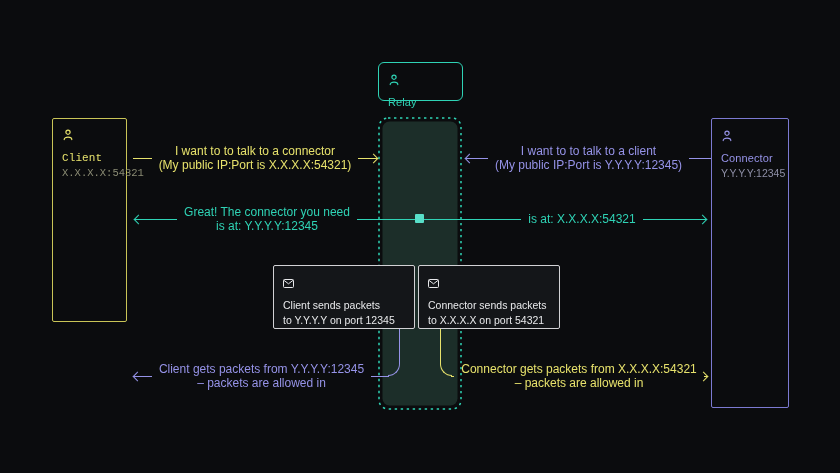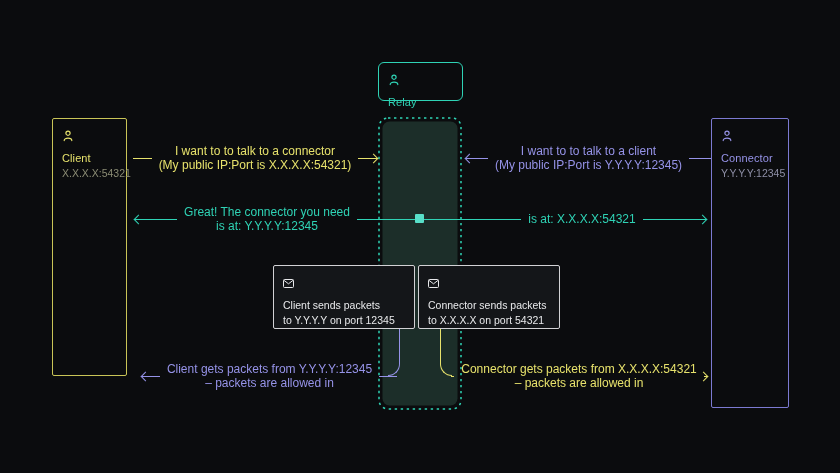--- a/index.html
+++ b/index.html
@@ -77,21 +77,21 @@
   <div class="actor c-teal" style="left:378px;top:62px;width:85px;height:39px;border-color:var(--teal,#2fd3b5);">
     <span class="picon">
       <svg width="12" height="12" viewBox="0 0 12 12" fill="none" stroke="currentColor" stroke-width="1.2" stroke-linecap="round">
         <circle cx="6" cy="3.2" r="2.1"></circle>
         <path d="M2.2 10.6 C2.2 7.4 9.8 7.4 9.8 10.6"></path>
       </svg>
     </span>
     <div class="aname">Relay</div>
   </div>
 
-  <div class="actor" style="left:52px;top:118px;width:75px;height:258px;border-color:var(--yellow-border,#c9c557);">
+  <div class="actor" style="left:52px;top:118px;width:75px;height:204px;border-color:var(--yellow-border,#c9c557);font-family:Liberation Mono, monospace;">
     <span class="picon c-yellow">
       <svg width="12" height="12" viewBox="0 0 12 12" fill="none" stroke="currentColor" stroke-width="1.2" stroke-linecap="round">
         <circle cx="6" cy="3.2" r="2.1"></circle>
         <path d="M2.2 10.6 C2.2 7.4 9.8 7.4 9.8 10.6"></path>
       </svg>
     </span>
     <div class="aname c-yellow">Client</div>
     <div class="aaddr" style="color:var(--yellow-dim,#8b8c74);">X.X.X.X:54321</div>
   </div>
 
@@ -165,21 +165,21 @@
         <path d="M0.9 1.3 L5.5 4.8 L10.1 1.3"></path>
       </svg>
     </span>
     <div class="nl nl1">Connector sends packets</div>
     <div class="nl">to X.X.X.X on port 54321</div>
   </div>
 
   <div class="curve curve-p"></div>
   <div class="curve curve-y"></div>
 
-  <div class="mrow c-purple" style="left:142px;top:362px;width:255px;">
+  <div class="mrow c-purple" style="left:134px;top:362px;width:255px;">
     <span class="chev l"></span>
     <span class="seg"></span>
     <span class="txt">
       <span class="l">Client gets packets from Y.Y.Y.Y:12345</span>
       <span class="l">– packets are allowed in</span>
     </span>
     <span class="seg"></span>
   </div>
 
   <div class="mrow c-yellow" style="left:451px;top:362px;width:256px;">

